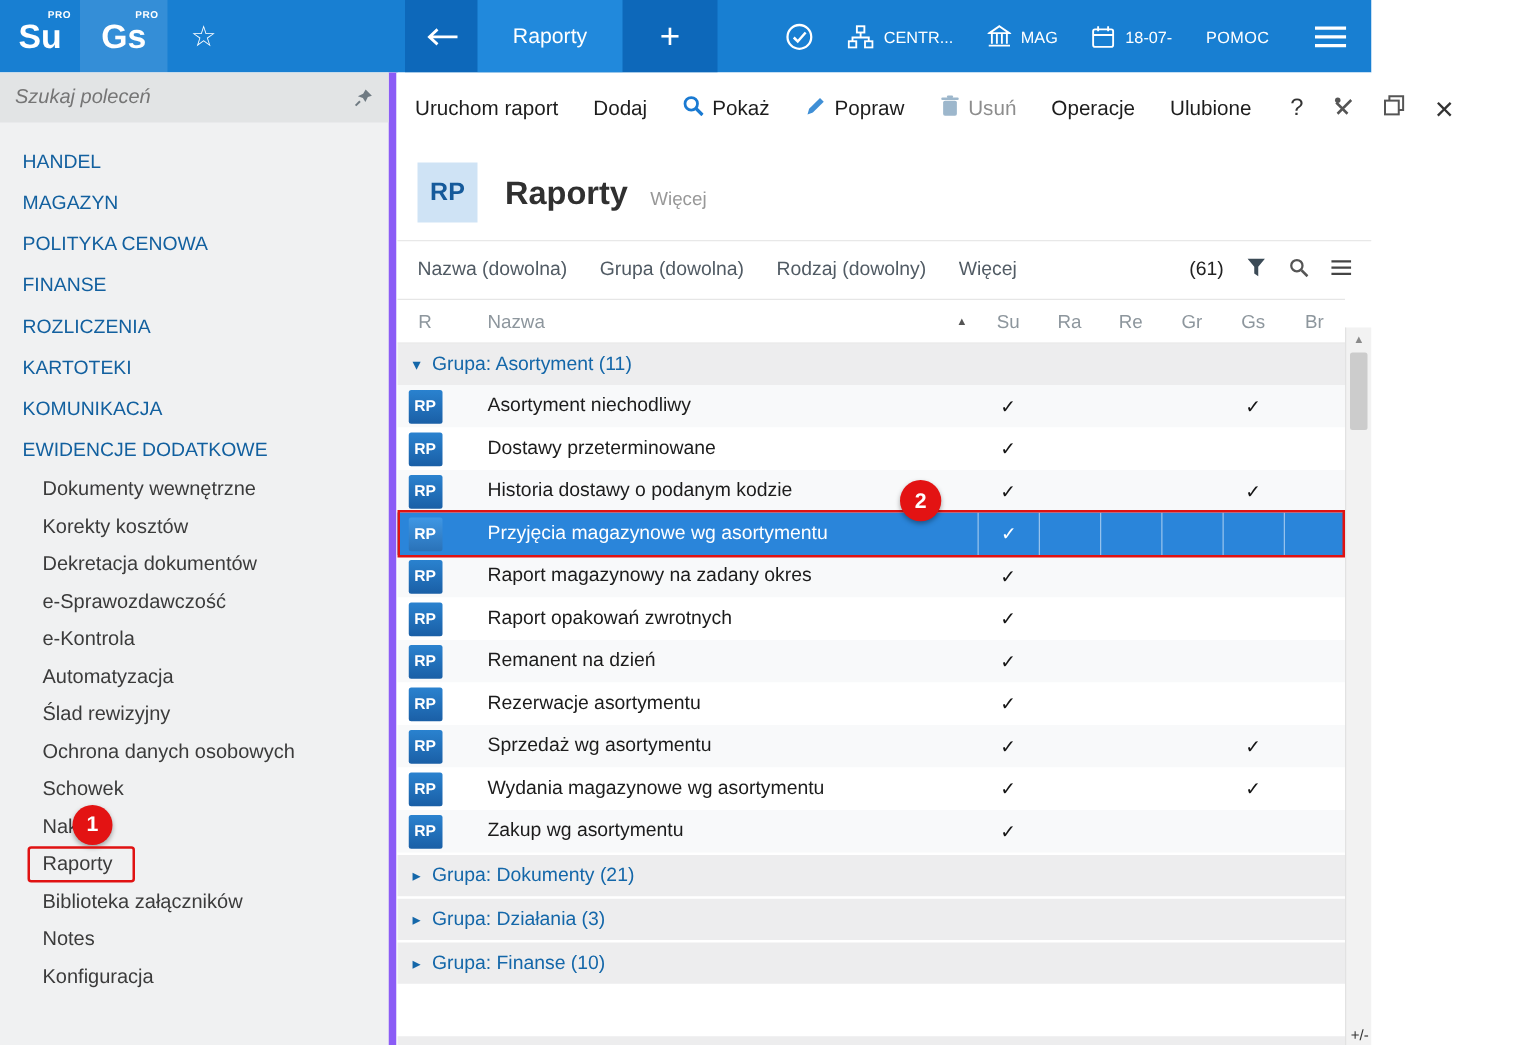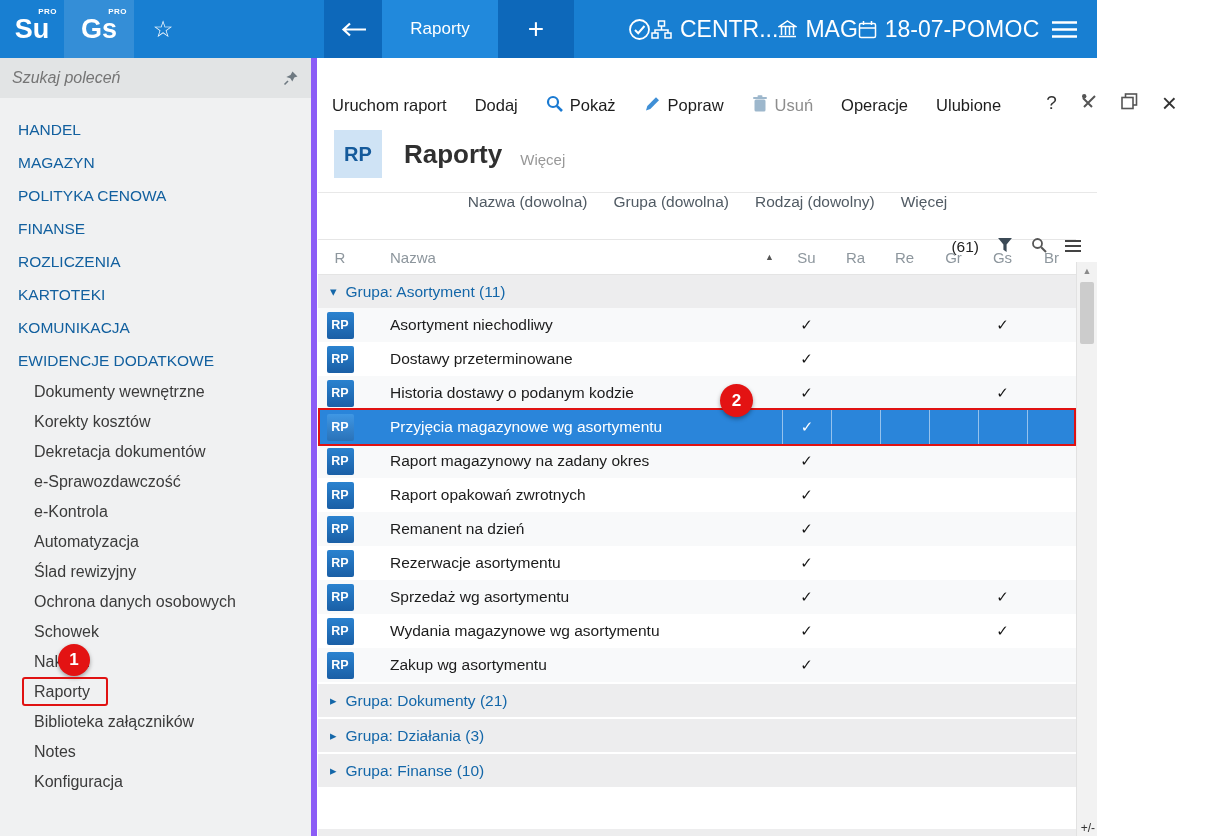--- a/index.html
+++ b/index.html
@@ -14,55 +14,55 @@
     font-size:27px; font-weight:bold; position:relative; }
   .logo.gs { width:70px; background:rgba(255,255,255,.12); }
   .logo sup { position:absolute; top:7px; right:7px; font-size:8px; letter-spacing:.5px; }
   .star { width:58px; display:flex; align-items:center; justify-content:center; font-size:23px; }
   .tabstrip { margin-left:132px; display:flex; background:#0d68ba; align-items:stretch; }
   .backbtn { width:58px; display:flex; align-items:center; justify-content:center; }
   .tab { min-width:116px; padding:0 26px; background:#2189dc; font-size:17px;
     display:flex; align-items:center; justify-content:center; }
   .plusbtn { width:76px; display:flex; align-items:center; justify-content:center;
     font-size:28px; font-weight:300; }
-  .status { display:flex; align-items:center; margin-left:54px; font-size:23px; flex:1; }
+  .status { display:flex; align-items:center; margin-left:54px; gap:27px; font-size:13px; flex:1; }
   .sitem { display:flex; align-items:center; gap:8px; white-space:nowrap; }
   .help { letter-spacing:.3px; }
   .burger { margin-left:auto; margin-right:20px; display:flex; align-items:center; }
 
   
   .sidebar { position:absolute; top:58px; left:0; width:317px; bottom:0;
     background:#f0f1f2; border-right:6px solid #8b5cf6; overflow:hidden; }
   .search { height:40px; background:#e2e4e5; display:flex; align-items:center; padding:0 12px; }
   .search input { flex:1; border:0; background:transparent; outline:none;
     font:italic 16px "Liberation Sans", sans-serif; color:#98a0a6; }
   ul { list-style:none; }
   .modlist { padding-top:15px; }
   .module { padding-left:18px; line-height:33px; color:#12609f; font-size:15.5px; cursor:default; }
   .subitem { padding-left:34px; line-height:30px; color:#3b3b3b; font-size:16px; position:relative; }
 
   
   .content { position:absolute; left:318px; top:58px; right:0; bottom:0; background:#fff; }
-  .toolbar { height:58px; display:flex; align-items:flex-end; padding:0 14px; gap:45px;
+  .toolbar { height:58px; display:flex; align-items:center; padding:16px 14px; gap:31px;
     font-size:16.5px; color:#1d1d1d; }
   .tbtn { display:flex; align-items:center; gap:7px; white-space:nowrap; }
   .tbtn.muted .tlabel { color:#8d8d8d; }
   .tright { margin-left:auto; display:flex; align-items:center; gap:24px; padding-right:8px; }
   .qmark { font-size:19px; color:#333; }
   .xclose { font-size:26px; color:#333; line-height:1; }
 
   .titlebar { display:flex; align-items:center; padding:14px 16px 14px; }
   .rpbadge { width:48px; height:48px; background:#cfe3f5; color:#155a9b;
     font-weight:bold; font-size:20px; display:flex; align-items:center; justify-content:center; }
   .ptitle { margin-left:22px; font-size:26px; font-weight:600; color:#303030; }
   .pmore { margin-left:18px; margin-top:10px; font-size:15px; color:#989898; }
   .sep { border-top:1px solid #e8e8e8; }
 
   .filters { height:46px; display:flex; align-items:center; padding:0 16px; gap:26px;
-    font-size:15.5px; color:#515b64;flex-direction:column; }
+    font-size:15.5px; color:#515b64; }
   .fright { margin-left:auto; display:flex; align-items:center; gap:18px; }
   .fcount { color:#222; }
 
   .thead { display:grid; grid-template-columns:44px 1fr repeat(6,49px); height:36px;
     align-items:center; border-top:1px solid #e6e6e6; border-bottom:1px solid #e4e4e4;
     margin-right:21px; color:#8d969d; font-size:15px; }
   .th-r { text-align:center; }
   .th-name { padding-left:28px; display:flex; align-items:center; }
   .sort { margin-left:auto; font-size:9px; color:#555; padding-right:8px; }
   .th-check { text-align:center; }

